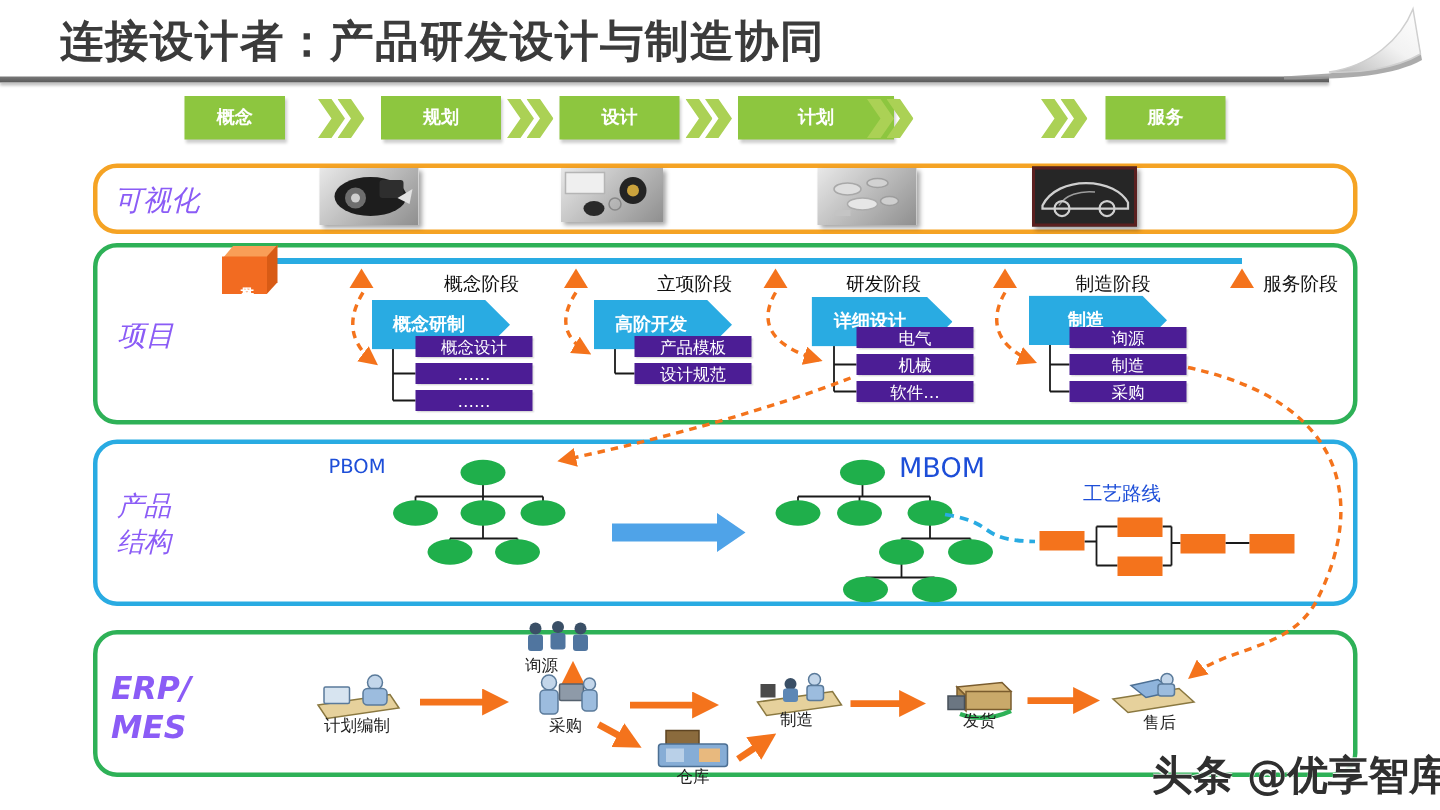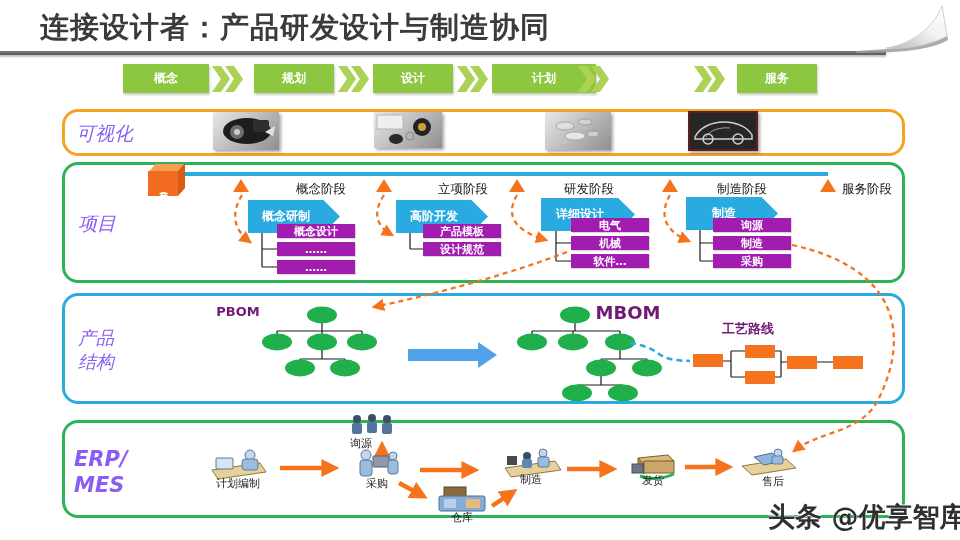--- a/index.html
+++ b/index.html
@@ -38,35 +38,35 @@
 
   
   .timeline { position:absolute; left:180px; top:172px; width:648px; height:4px; background:#29ABE2; z-index:2; }
   .tri-up { position:absolute; width:0; height:0; border-left:8px solid transparent;
             border-right:8px solid transparent; border-bottom:13px solid #F4731C; top:179px; z-index:3; }
   .stage-name { position:absolute; top:181px; transform:translateX(-50%); font-size:12.5px;
                 color:#111; white-space:nowrap; z-index:3; }
   .parrow { position:absolute; height:33px; background:#29ABE2; color:#fff; font-size:12px; font-weight:bold;
             display:flex; align-items:center; justify-content:center; padding-right:16px;
             clip-path:polygon(0 0,82% 0,100% 50%,82% 100%,0 100%); z-index:3; white-space:nowrap; }
-  .cbox { position:absolute; width:78px; height:14px; background:#a21caf; color:#fff; font-size:11px;
-          font-weight:bold; display:flex; align-items:center; justify-content:center; z-index:3;
+  .cbox { position:absolute; width:78px; height:14px; background:#4c1d95; color:#fff; font-size:11px;
+          font-weight:normal; display:flex; align-items:center; justify-content:center; z-index:3;
           white-space:nowrap; box-shadow:1px 1px 1px rgba(0,0,0,.15); }
 
   
   .cube-front { position:absolute; left:148px; top:171px; width:30px; height:25px; background:#F26B21;
                 z-index:3; display:flex; align-items:center; justify-content:center; }
   .cube-front span { writing-mode:vertical-rl; color:#fff; font-size:9.5px; font-weight:bold; letter-spacing:1px; }
   .cube-top { position:absolute; left:152px; top:164px; width:30px; height:8px; background:#F99E57;
               transform:skewX(-40deg); z-index:3; }
   .cube-right { position:absolute; left:178px; top:167px; width:7px; height:25px; background:#D85B15;
                 transform:skewY(-48deg); z-index:3; }
 
   
-  .bom-label { position:absolute; transform:translateX(-50%); color:#701a75; z-index:3; white-space:nowrap;font-weight:bold; }
+  .bom-label { position:absolute; transform:translateX(-50%); color:#1d4ed8; z-index:3; white-space:nowrap; }
 
   
   .erp-label { position:absolute; transform:translateX(-50%); font-size:11px; color:#222; z-index:3; white-space:nowrap; }
 
   
   .overlay { position:absolute; left:0; top:0; z-index:2; pointer-events:none; }
 
   .watermark { position:absolute; left:753px; top:499px; font-size:27px; font-weight:bold; color:#2f2f2f;
                z-index:5; white-space:nowrap; text-shadow:0 1px 0 rgba(255,255,255,.85),0 -1px 0 rgba(255,255,255,.85);margin-left:15px; }
 </style>
@@ -82,21 +82,21 @@
       <linearGradient id="foldg" x1="0" y1="1" x2="1" y2="0">
         <stop offset="0" stop-color="#b5b5b5"></stop>
           <stop offset=".55" stop-color="#f2f2f2"></stop>
           <stop offset="1" stop-color="#fff"></stop>
       </linearGradient>
     </defs>
     <path d="M0,51 L30,49 C58,45 78,28 86,8 L92,40 C74,50 45,53 0,53 Z" fill="#9c9c9c" opacity=".85"></path>
     <path d="M30,48 C58,44 78,26 86,6 L91,36 C74,46 48,49 30,48 Z" fill="url(#foldg)" stroke="#cfcfcf" stroke-width="1"></path>
   </svg>
 
-  <div class="pstep" style="left:123px;width:86px">概念</div>
+  <div class="pstep" style="left:123px;width:67px">概念</div>
   <div class="pstep" style="left:254px;width:80px">规划</div>
   <div class="pstep" style="left:373px;width:80px">设计</div>
   <div class="pstep" style="left:492px;width:104px">计划</div>
   <div class="pstep" style="left:737px;width:80px">服务</div>
   <div class="chev" style="left:212px">
       <i></i>
       <i></i>
     </div>
   <div class="chev" style="left:338px">
       <i></i>

